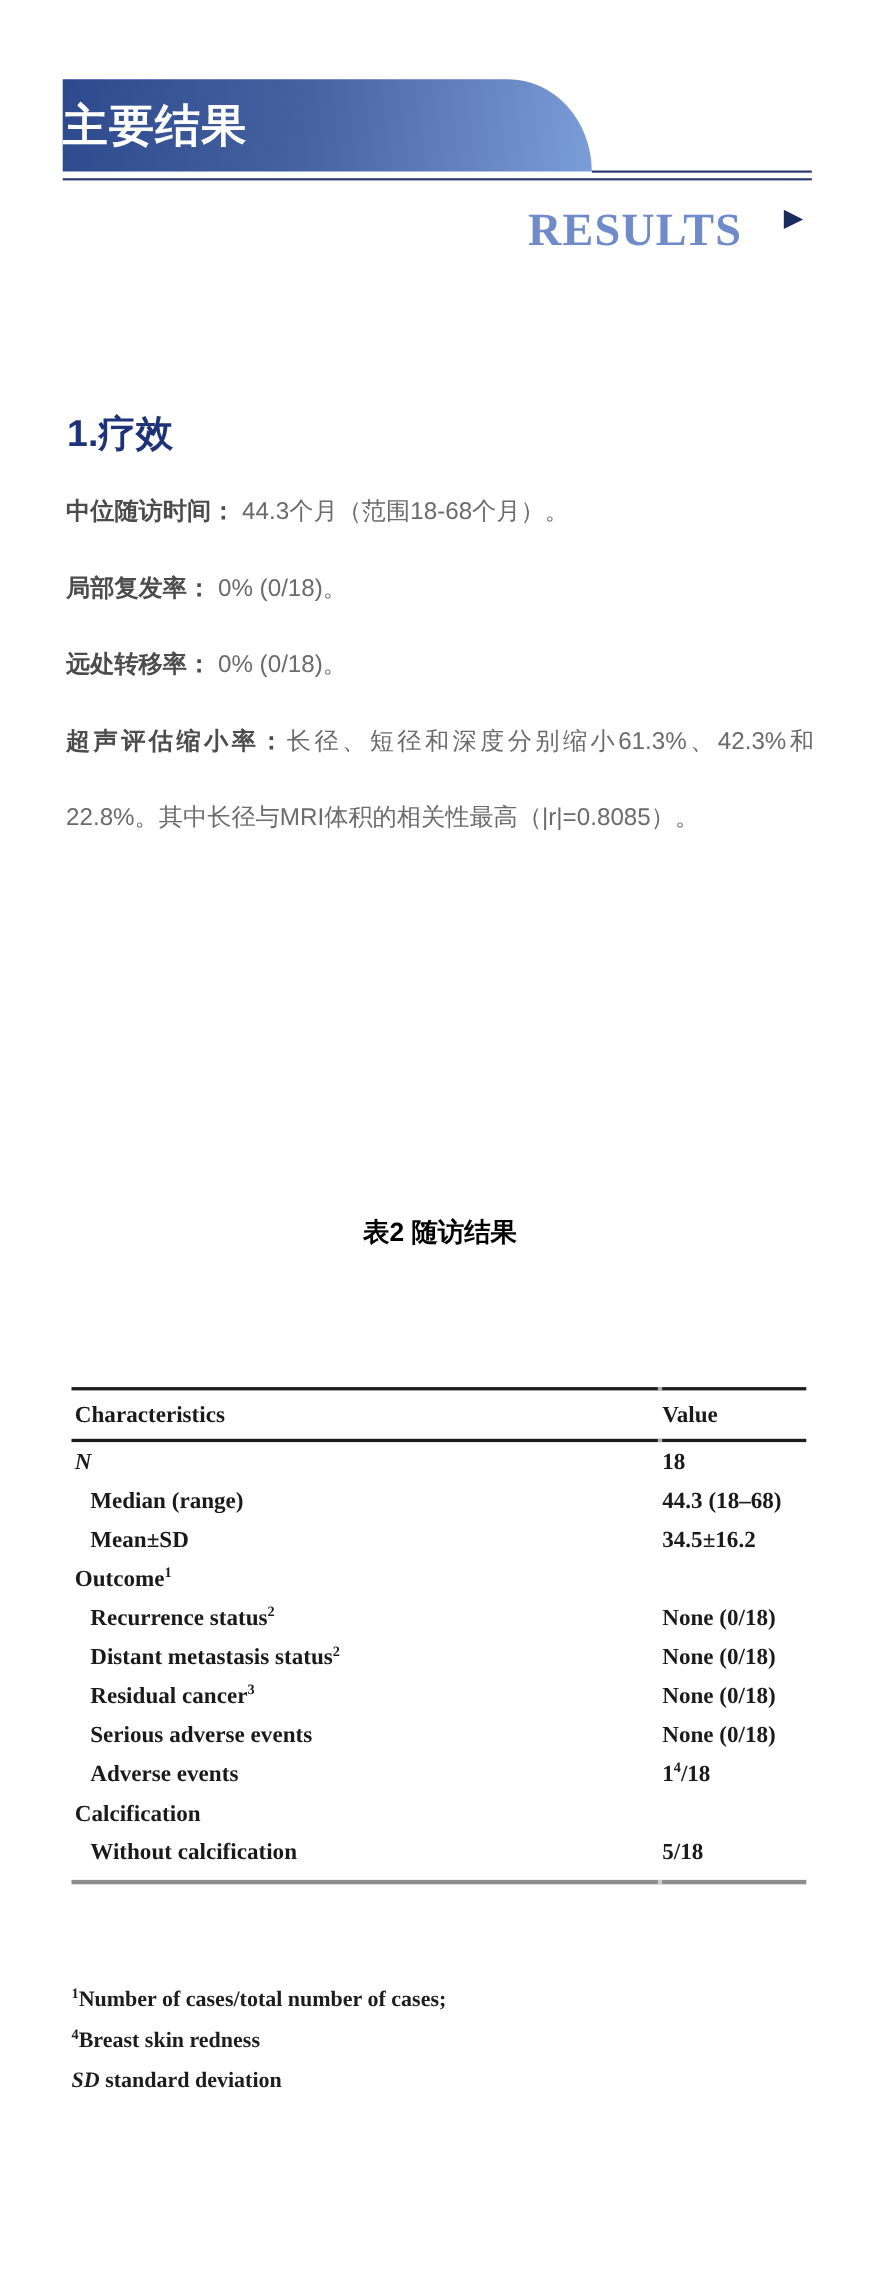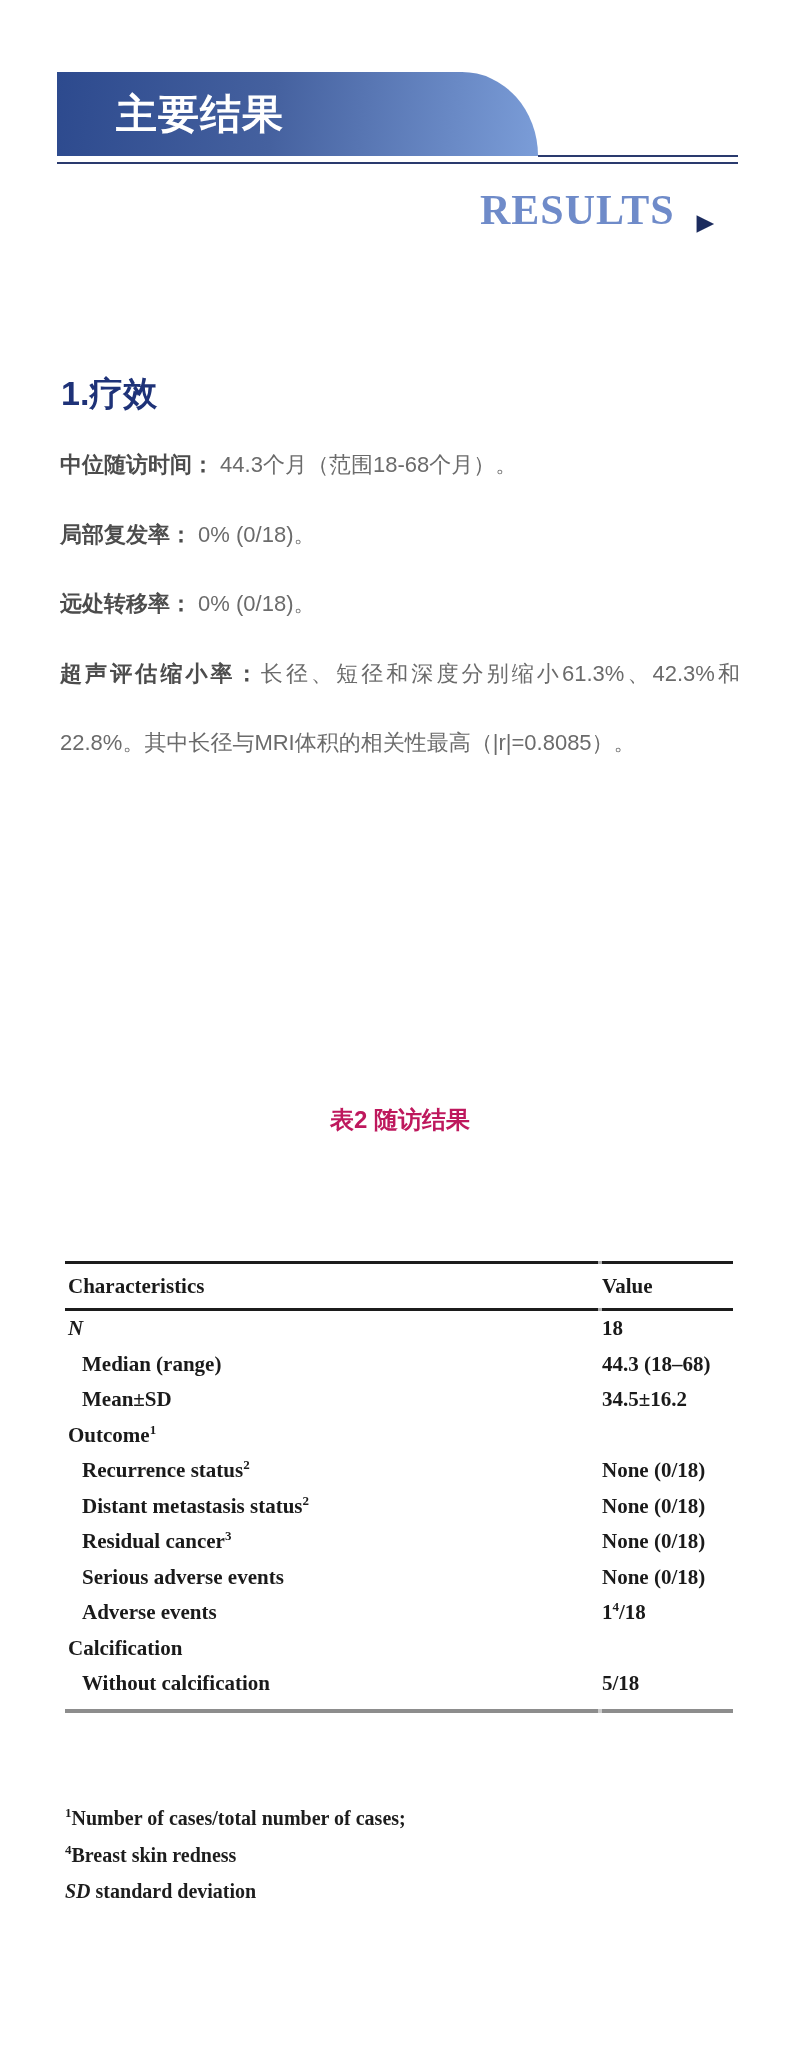--- a/index.html
+++ b/index.html
@@ -11,27 +11,27 @@
   }
 
   
   .banner {
     position:absolute; left:57px; top:72px; width:481px; height:84px;
     background:linear-gradient(97deg,#2d4a8e 0%,#45619f 45%,#7b9dd8 100%);
     border-top-right-radius:76px 84px;
     display:flex; align-items:center;
   }
   .banner-title {
-    padding-left:59px; color:#ffffff; font-size:41px; font-weight:bold;
+    color:#ffffff; font-size:41px; font-weight:bold;
     font-family:"Liberation Serif","DejaVu Serif",serif; letter-spacing:1px;
   }
   .rule-a { position:absolute; left:538px; top:155px; width:200px; height:2px; background:#2a3a6e; }
   .rule-b { position:absolute; left:57px;  top:162px; width:681px; height:2px; background:#2a3a6e; }
 
-  .results-row { position:absolute; left:480px; top:186px; display:flex; align-items:flex-end; }
+  .results-row { position:absolute; left:480px; top:186px; display:flex; align-items:flex-start;gap:16px; }
   .results-text {
     font-family:"Liberation Serif","DejaVu Serif",serif; font-weight:bold;
     font-size:42px; letter-spacing:1px; color:#6f8bc9;
   }
   .results-arrow { margin-left:22px; font-size:23px; color:#1b2b5e; line-height:1; }
 
   
   .sec-title {
     position:absolute; left:61px; top:371px;
     font-size:34px; font-weight:bold; color:#1e3278;
@@ -40,21 +40,21 @@
     position:absolute; left:60px; top:430px; width:680px;
     font-size:22px; line-height:69.5px; color:#6b6b6b;
     text-align:justify; text-justify:inter-ideograph;
   }
   .paras p { margin:0; }
   .paras .lbl { font-weight:bold; color:#4c4c4c; }
 
   
   .table-caption {
     position:absolute; left:0; top:1104px; width:800px; text-align:center;
-    font-size:24px; font-weight:bold; color:#be185d;
+    font-size:24px; font-weight:bold; color:#000000;
   }
 
   
   .tbl {
     position:absolute; left:65px; top:1261px; width:668px;
     font-family:"Liberation Serif","DejaVu Serif",serif;
     font-weight:bold; color:#1a1a1a; font-size:21px;
   }
   .tbl .rule { position:relative; height:3px; background:#1c1c1c; }
   .tbl .rule .gap { position:absolute; left:533px; top:0; width:4px; height:100%; background:rgba(255,255,255,.65); }

